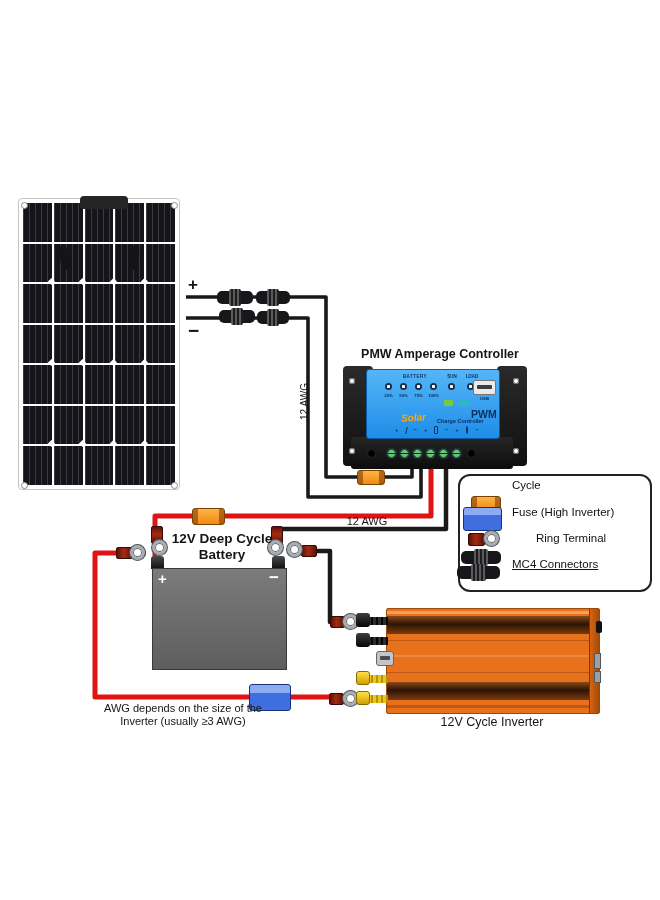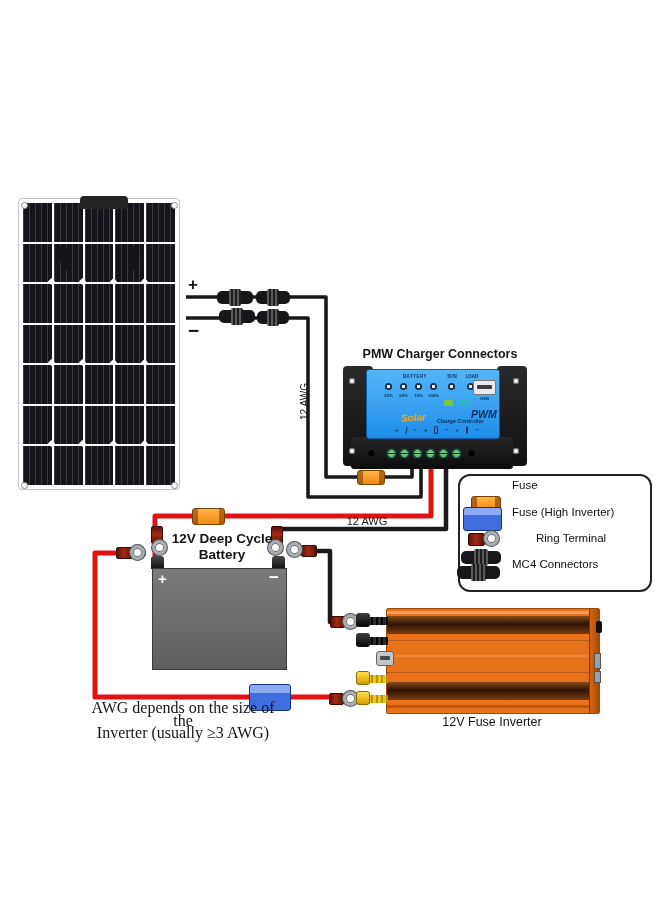--- a/index.html
+++ b/index.html
@@ -177,21 +177,21 @@
     </div>
   <div class="mc4" style="left:219px;top:310px;width:36px;">
       <div class="band"></div>
     </div>
   <div class="mc4" style="left:257px;top:311px;width:32px;">
       <div class="band"></div>
     </div>
 
   <div class="txt ctr toplbl" style="left:281px;top:396px;width:46px;font-size:10px;transform:rotate(-90deg);">12 AWG</div>
 
-  <div class="txt ctr toplbl" style="left:340px;top:347px;width:200px;font-size:12.5px;font-weight:bold;">PMW Charger Connectors</div>
+  <div class="txt ctr toplbl" style="left:340px;top:347px;width:200px;font-size:12.5px;font-weight:bold;">PMW Amperage Controller</div>
   <div class="bracket" style="left:343px;top:366px;"></div>
   <div class="bracket" style="left:497px;top:366px;"></div>
   <div class="bhole" style="left:349px;top:378px;"></div>
   <div class="bhole" style="left:349px;top:448px;"></div>
   <div class="bhole" style="left:513px;top:378px;"></div>
   <div class="bhole" style="left:513px;top:448px;"></div>
   <div class="tblock"></div>
   <div class="screw" style="left:386px;"></div>
   <div class="screw" style="left:399px;"></div>
   <div class="screw" style="left:412px;"></div>
@@ -216,21 +216,21 @@
     <div class="t" style="left:94px;top:4px;width:22px;text-align:center;font-size:4.5px;">LOAD</div>
     <div class="led" style="left:100px;top:13px;"></div>
     <div class="abs" style="left:106px;top:10px;width:21px;height:13px;background:#e8eaee;border:1px solid #777;border-radius:2px;">
       <div class="abs" style="left:3px;top:4px;right:3px;height:4px;background:#3c3c3c;border-radius:1px;"></div>
     </div>
     <div class="t" style="left:106px;top:26px;width:23px;text-align:center;font-size:4.2px;">USB</div>
     <div class="abs" style="left:77px;top:30px;width:9px;height:6px;background:#7cc83c;border-radius:1px;"></div>
     <div class="abs" style="left:92px;top:30px;width:11px;height:6px;background:#2fb6c6;border-radius:1px;"></div>
     <div class="abs" style="left:34px;top:42px;font-size:10px;font-weight:bold;font-style:italic;color:#f5a81c;transform:rotate(-3deg);">Solar</div>
     <div class="t" style="left:70px;top:48px;font-size:5.5px;">Charge Controller</div>
-    <div class="t" style="left:104px;top:38px;font-size:10.5px;font-weight:800;font-style:italic;">PWM</div>
+    <div class="t" style="left:104px;top:38px;font-size:10.5px;font-weight:800;">PWM</div>
     <div class="abs" style="left:28px;top:56px;width:84px;display:flex;gap:7px;align-items:center;color:#0a3060;font-size:6px;font-weight:bold;">
       <span>+</span>
       <span style="display:inline-block;width:7px;height:7px;background:#12335e;transform:skewX(-12deg);"></span>
       <span>−</span>
       <span>+</span>
       <span style="display:inline-block;width:9px;height:6px;border:1px solid #12335e;border-radius:1px;"></span>
       <span>−</span>
       <span>+</span>
       <span style="display:inline-block;width:6px;height:6px;border:1px solid #12335e;border-radius:50%;"></span>
       <span>−</span>
@@ -282,36 +282,36 @@
   </div>
   <div class="boltShaft" style="left:368px;top:617px;width:20px;"></div>
   <div class="boltHead" style="left:356px;top:613px;"></div>
   <div class="boltShaft" style="left:368px;top:637px;width:20px;"></div>
   <div class="boltHead" style="left:356px;top:633px;"></div>
   <div class="gport"></div>
   <div class="boltShaft boltShaftY" style="left:368px;top:675px;width:20px;"></div>
   <div class="boltHead boltHeadY" style="left:356px;top:671px;"></div>
   <div class="boltShaft boltShaftY" style="left:368px;top:695px;width:20px;"></div>
   <div class="boltHead boltHeadY" style="left:356px;top:691px;"></div>
-  <div class="txt ctr toplbl" style="left:392px;top:715px;width:200px;font-size:12.5px;font-weight:500;">12V Fuse Inverter</div>
+  <div class="txt ctr toplbl" style="left:392px;top:715px;width:200px;font-size:12.5px;font-weight:500;">12V Cycle Inverter</div>
 
   <div class="abs legend"></div>
-  <div class="ltxt" style="top:479px;">Fuse</div>
+  <div class="ltxt" style="top:479px;">Cycle</div>
   <div class="ltxt" style="top:506px;">Fuse (High Inverter)</div>
   <div class="ltxt" style="top:532px;margin-left:24px;">Ring Terminal</div>
-  <div class="ltxt" style="top:558px;">MC4 Connectors</div>
+  <div class="ltxt" style="top:558px;text-decoration:underline;">MC4 Connectors</div>
   <div class="fuseO" style="left:471px;top:496px;width:28px;height:13px;z-index:3;"></div>
   <div class="fuseB" style="left:463px;top:507px;width:37px;height:22px;z-index:3;"></div>
   <div class="crimp" style="left:468px;top:533px;width:15px;height:11px;z-index:3;"></div>
   <div class="ring" style="left:484px;top:531px;z-index:3;"></div>
   <div class="mc4" style="left:461px;top:551px;width:40px;z-index:3;">
       <div class="band"></div>
     </div>
   <div class="mc4" style="left:457px;top:566px;width:43px;z-index:3;">
       <div class="band"></div>
     </div>
 
-  <div class="txt ctr toplbl" style="left:83px;top:702px;width:200px;font-size:16px;line-height:12.5px;font-family:Liberation Serif, serif;">
+  <div class="txt ctr toplbl" style="left:83px;top:702px;width:200px;font-size:11px;line-height:12.5px;">
     <span>AWG depends on the size of the</span><br>
     <span>Inverter (usually ≥3 AWG)</span>
   </div>
 
 </div>
 
 </body></html>

